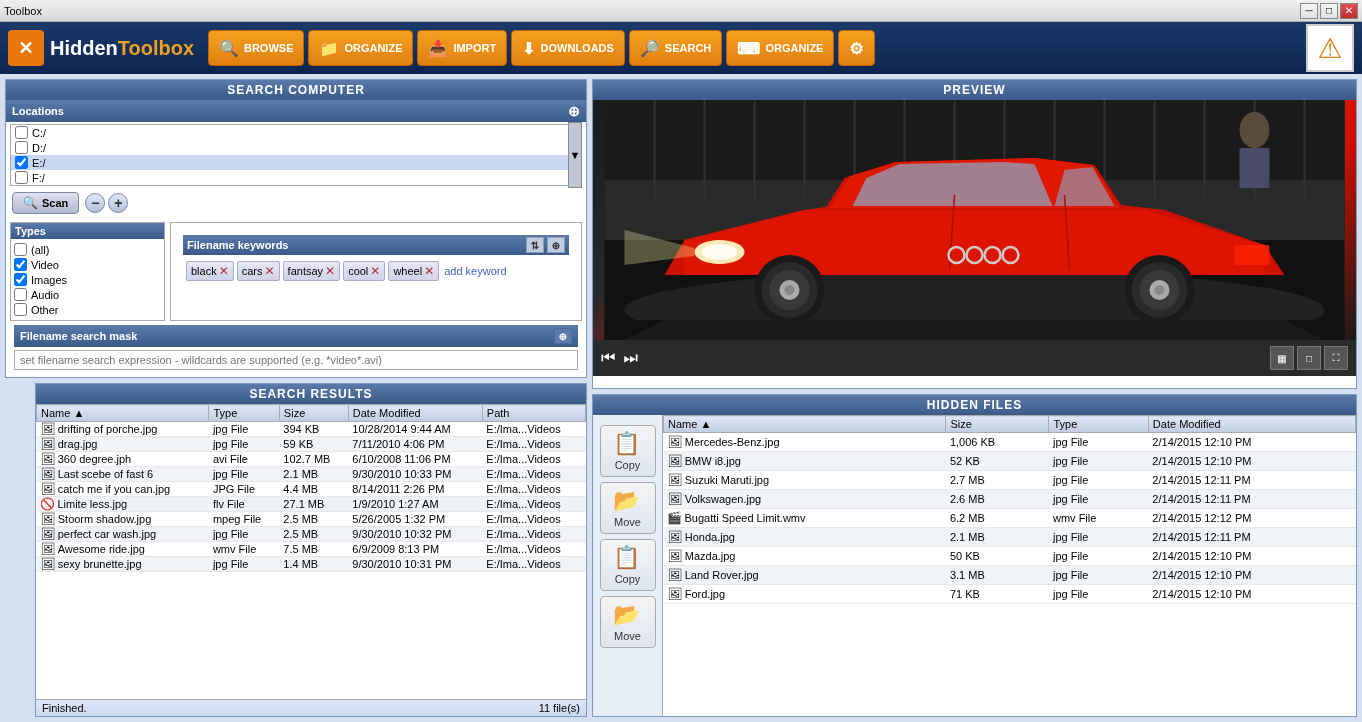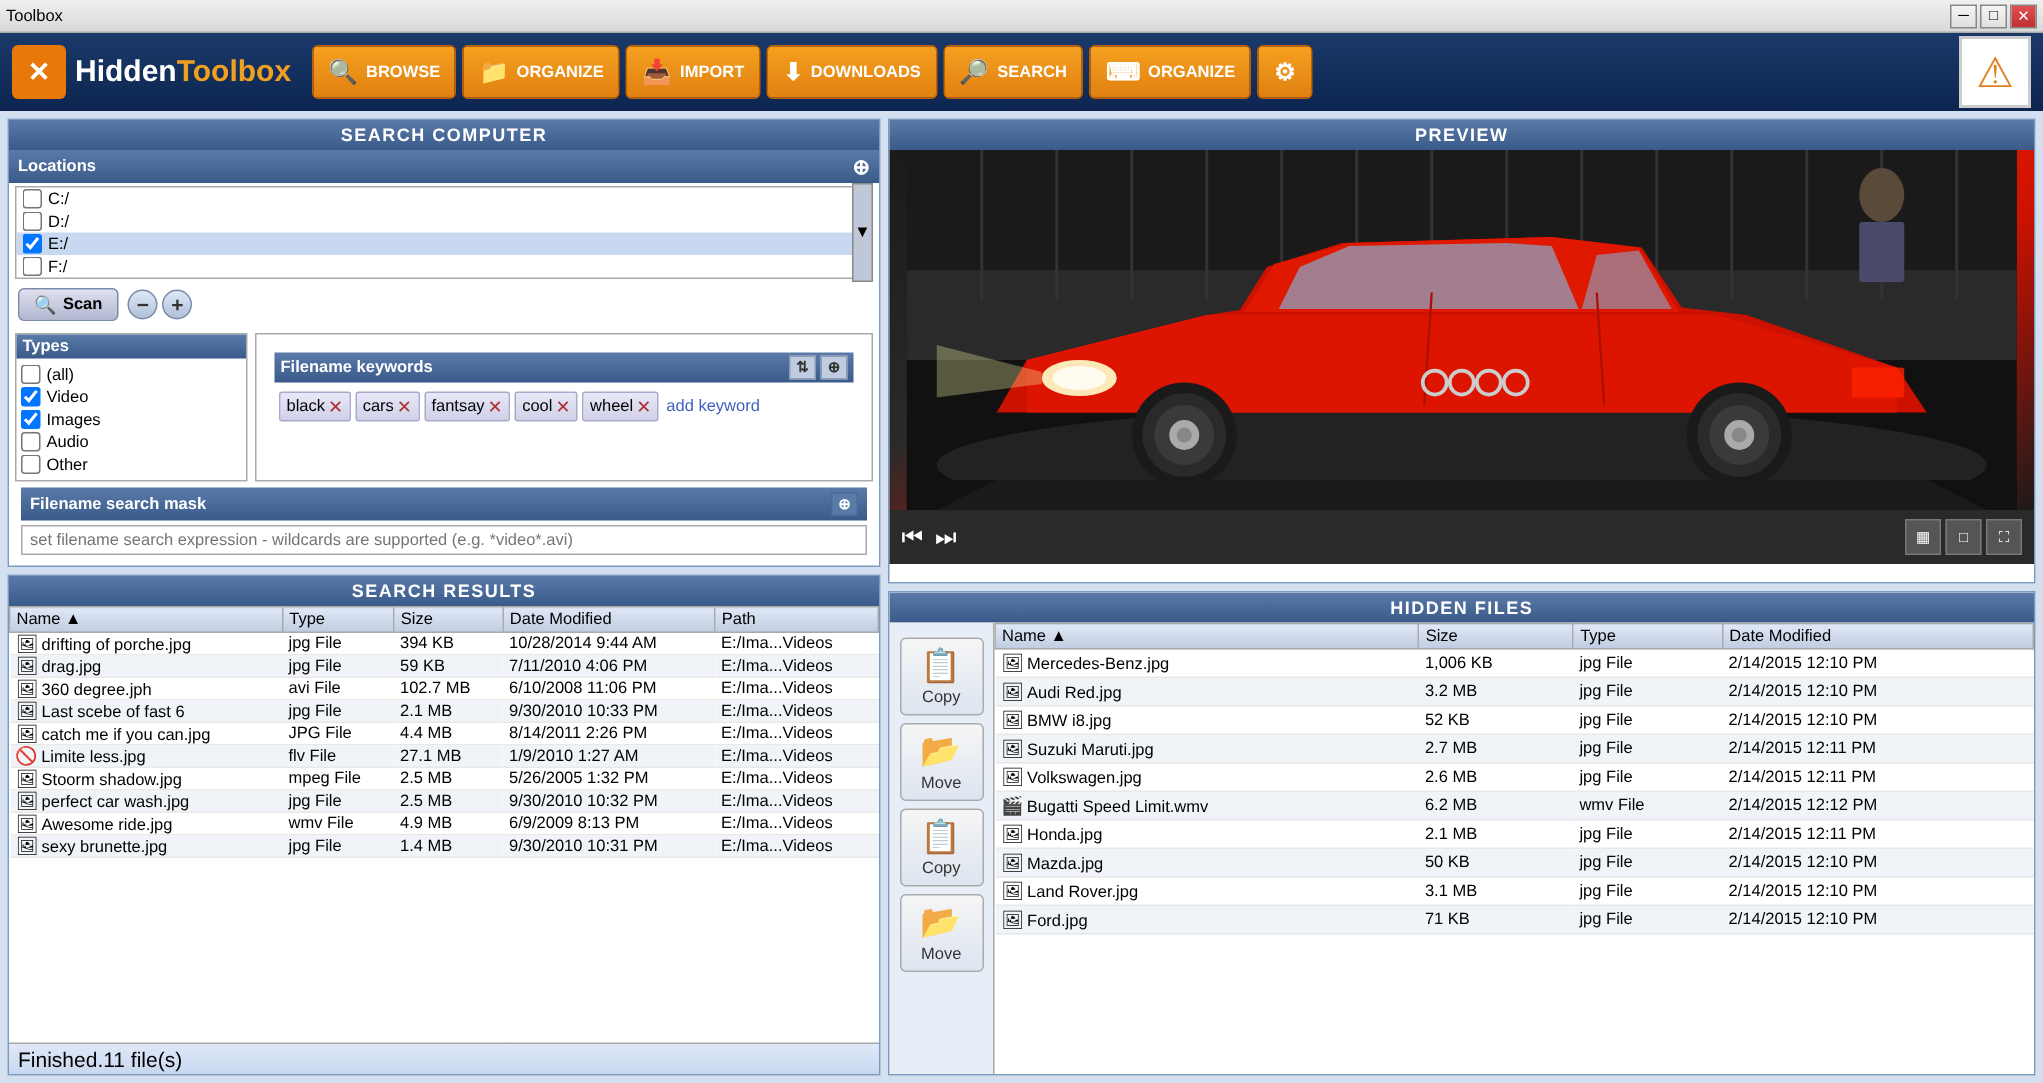--- a/index.html
+++ b/index.html
@@ -108,21 +108,21 @@
       color: white;
       font-weight: bold;
       font-size: 12px;
       text-align: center;
       padding: 3px 0;
       letter-spacing: 1px;
     }
 
     
     .search-top { flex: 0 0 auto; }
-    .search-bottom { flex: 1; overflow: hidden; }
+    .search-bottom { flex: 1; overflow: hidden; margin-left: 30px; }
 
     
     .locations-bar {
       background: linear-gradient(to bottom, #5a7aaa, #3a5a8a);
       color: white;
       font-size: 11px;
       font-weight: bold;
       padding: 3px 6px;
       display: flex; align-items: center; justify-content: space-between;
     }
@@ -256,22 +256,22 @@
       white-space: nowrap;
       overflow: hidden;
     }
     .results-table tr:nth-child(even) td { background: #f0f4f8; }
     .results-table tr:nth-child(odd) td { background: white; }
     .file-icon { font-size: 12px; margin-right: 2px; }
     .results-scroll { overflow-y: scroll; flex: 1; }
     .results-footer {
       background: linear-gradient(to bottom, #e0e8f8, #c8d8f0);
       padding: 2px 6px;
-      font-size: 14px;
-      display: flex; 
+      font-size: 11px;
+      display: flex; justify-content: space-between;
       border-top: 1px solid #aaa;
     }
 
     
     .preview-section {
       flex: 0 0 auto;
       height: 310px;
     }
     .preview-car {
       width: 100%;
@@ -580,21 +580,21 @@
               <tr>
     <td><span class="file-icon">🖼</span>perfect car wash.jpg</td>
     <td>jpg File</td>
     <td>2.5 MB</td>
     <td>9/30/2010 10:32 PM</td>
     <td>E:/Ima...Videos</td>
   </tr>
               <tr>
     <td><span class="file-icon">🖼</span>Awesome ride.jpg</td>
     <td>wmv File</td>
-    <td>4.9 MB</td>
+    <td>7.5 MB</td>
     <td>6/9/2009 8:13 PM</td>
     <td>E:/Ima...Videos</td>
   </tr>
               <tr>
     <td><span class="file-icon">🖼</span>sexy brunette.jpg</td>
     <td>jpg File</td>
     <td>1.4 MB</td>
     <td>9/30/2010 10:31 PM</td>
     <td>E:/Ima...Videos</td>
   </tr>
@@ -727,26 +727,20 @@
                 </tr>
               </thead>
               <tbody id="hidden-files-tbody">
                   <tr>
     <td><span class="file-icon">🖼</span>Mercedes-Benz.jpg</td>
     <td>1,006 KB</td>
     <td>jpg File</td>
     <td>2/14/2015 12:10 PM</td>
   </tr>
                   <tr>
-    <td><span class="file-icon">🖼</span>Audi Red.jpg</td>
-    <td>3.2 MB</td>
-    <td>jpg File</td>
-    <td>2/14/2015 12:10 PM</td>
-  </tr>
-                  <tr>
     <td><span class="file-icon">🖼</span>BMW i8.jpg</td>
     <td>52 KB</td>
     <td>jpg File</td>
     <td>2/14/2015 12:10 PM</td>
   </tr>
                   <tr>
     <td><span class="file-icon">🖼</span>Suzuki Maruti.jpg</td>
     <td>2.7 MB</td>
     <td>jpg File</td>
     <td>2/14/2015 12:11 PM</td>

